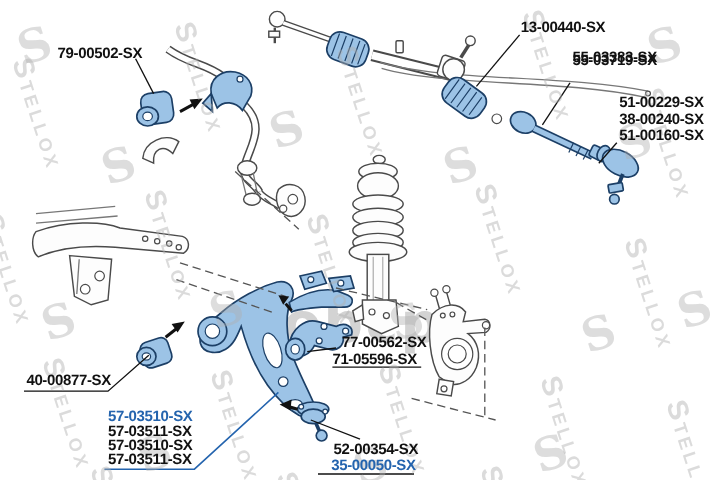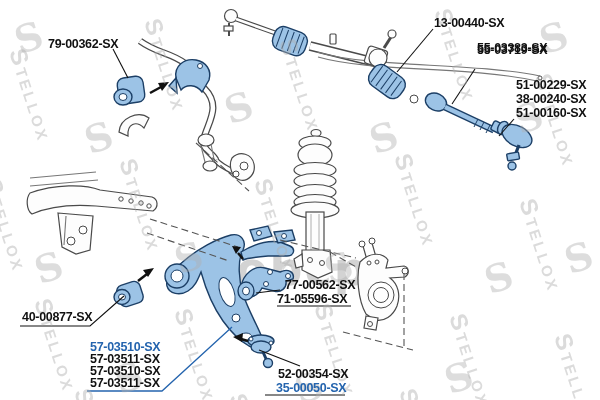--- a/index.html
+++ b/index.html
@@ -283,21 +283,21 @@
       <span class="wm-logo" style="left: 485px; top: 255px;">S</span>
       <span class="wm-logo" style="left: 115px; top: 355px;">S</span>
       <span class="wm-logo" style="left: 295px; top: 365px;">S</span>
       <span class="wm-logo" style="left: 445px; top: 355px;">S</span>
       <span class="wm-logo" style="left: 565px; top: 235px;">S</span>
       <span class="wm-logo" style="left: 15px; top: 15px;">S</span>
       <span class="wm-logo" style="left: 540px; top: 15px;">S</span>
     </div>
 
   <div id="labels">
-    <div class="lbl" style="left:48px;top:38px">79-00362-SX</div>
+    <div class="lbl" style="left:48px;top:38px">79-00502-SX</div>
     <div class="lbl" style="left:434px;top:17px">13-00440-SX</div>
     <div class="lbl" style="left:477px;top:44px">55-03719-SX</div>
     <div class="lbl" style="left:477px;top:42px">55-03383-SX</div>
     <div class="lbl" style="left:516px;top:79px">51-00229-SX</div>
     <div class="lbl" style="left:516px;top:93px">38-00240-SX</div>
     <div class="lbl" style="left:516px;top:107px">51-00160-SX</div>
     <div class="lbl" style="left:22px;top:311px">40-00877-SX</div>
     <div class="lbl link" style="left:90px;top:341px">57-03510-SX</div>
     <div class="lbl" style="left:90px;top:353px">57-03511-SX</div>
     <div class="lbl" style="left:90px;top:365px">57-03510-SX</div>

